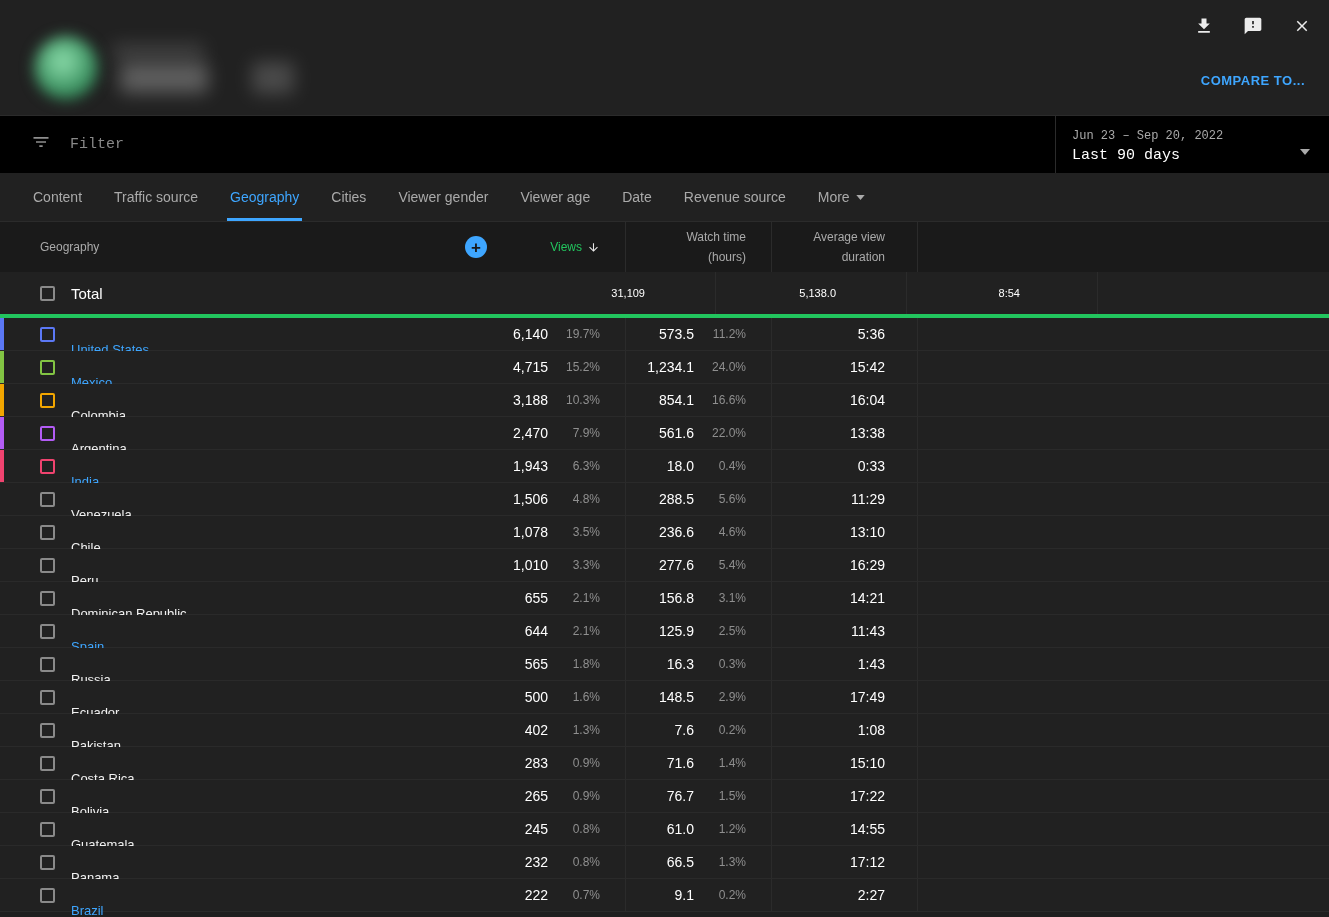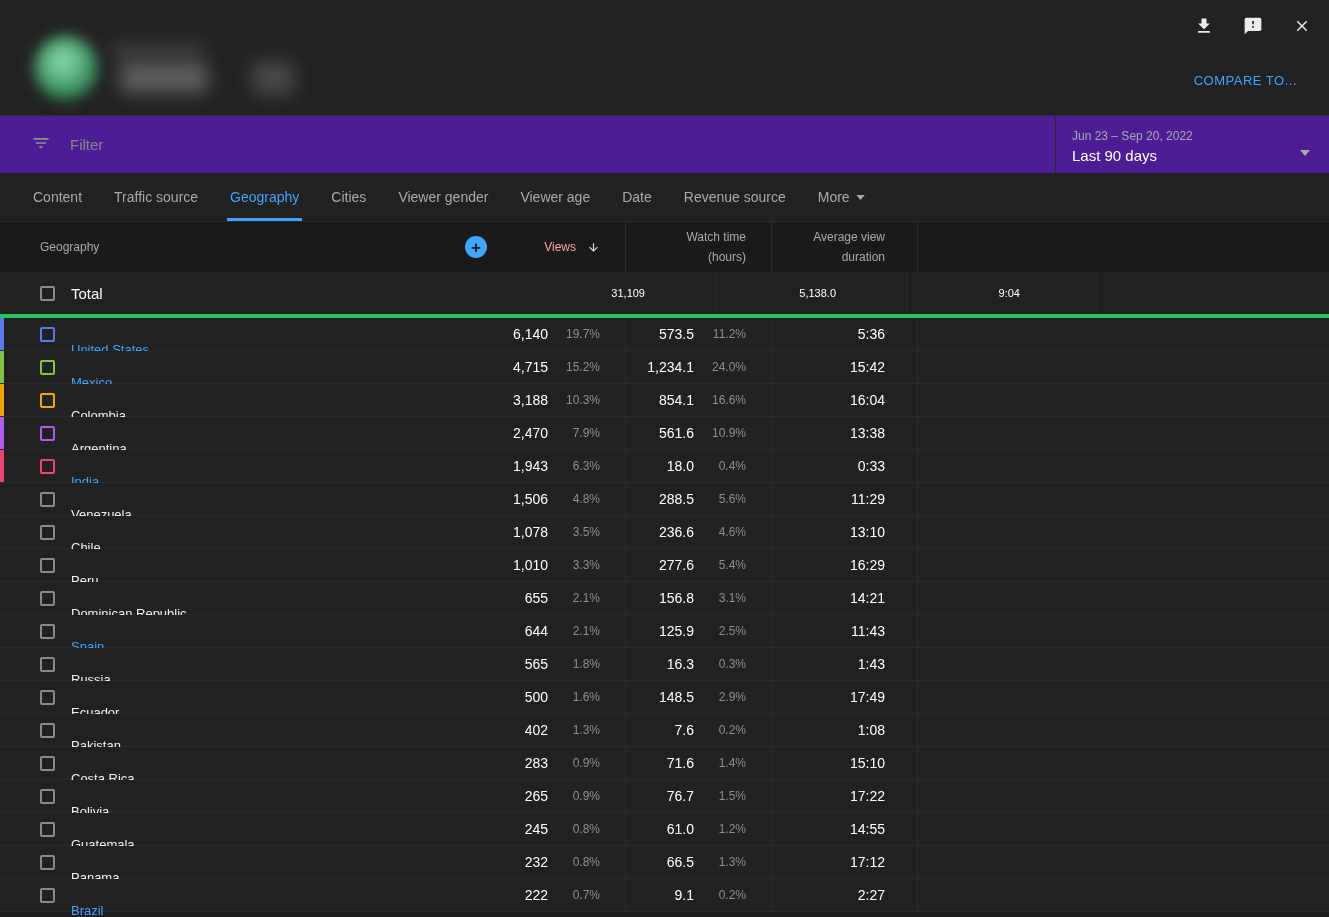--- a/index.html
+++ b/index.html
@@ -23,27 +23,27 @@
   .blur-blob { position:absolute; background:#a8a8a8; filter:blur(9px); border-radius:4px; }
   .blob-1 { left:112px; top:44px; width:92px; height:14px; opacity:.25; }
   .blob-2 { left:120px; top:63px; width:88px; height:30px; opacity:.45; }
   .blob-3 { left:252px; top:62px; width:42px; height:32px; opacity:.30; }
 
   .top-icons { position:absolute; top:15px; right:16px; display:flex; gap:27px; }
   .icon-btn { width:22px; height:22px; display:flex; align-items:center; justify-content:center; cursor:pointer; }
   .icon-btn svg { fill:#ececec; }
 
   .compare-btn {
-    position:absolute; right:32px; top:73px;
-    color:#3ea6ff; font-size:13px; font-weight:400; letter-spacing:.5px;
+    position:absolute; right:24px; top:73px;
+    color:#3ea6ff; font-size:13px; font-weight:700; letter-spacing:.5px;
     cursor:pointer;
   }
 
   
-  .filter-row { height:58px; border-top:1px solid #2b2b2b; display:flex; background:#4c1d95; }
+  .filter-row { height:58px; border-top:1px solid #2b2b2b; display:flex; background:#000000;font-family:Liberation Mono, monospace; }
   .filter-left { flex:1; display:flex; align-items:center; padding-left:31px; gap:19px; cursor:text; }
   .filter-left svg { fill:#8f8f8f; }
   .filter-placeholder { color:#888; font-size:15px; }
   .date-box { width:274px; border-left:1px solid #2b2b2b; position:relative; padding:13px 16px 0 16px; cursor:pointer; }
   .date-range { color:#aaa; font-size:12px; }
   .date-preset { color:#fff; font-size:15px; margin-top:4px; }
   .date-caret { position:absolute; right:19px; top:26px; }
   .caret-svg { fill:#aaa; }
 
   
@@ -54,21 +54,21 @@
 
   
   .col-name { width:475px; height:100%; display:flex; align-items:center; padding-left:40px; }
   .col-views { width:150px; height:100%; display:flex; align-items:center; justify-content:flex-end; padding-right:25px; }
   .col-watch { width:146px; height:100%; display:flex; align-items:center; justify-content:flex-end; padding-right:25px; border-left:1px solid #2b2b2b; }
   .col-duration { width:146px; height:100%; display:flex; align-items:center; justify-content:flex-end; padding-right:32px; border-left:1px solid #2b2b2b; }
   .col-rest { flex:1; height:100%; border-left:1px solid #2b2b2b; }
 
   .table-header { height:50px; background:#1a1a1a; display:flex; position:relative; }
   .th-label { color:#aaa; font-size:12px; }
-  .th-views-label { color:#fca5a5; font-size:12px; font-weight:500; display:flex; align-items:flex-end; gap:11px; }
+  .th-views-label { color:#22c55e; font-size:12px; font-weight:500; display:flex; align-items:flex-end; gap:5px; }
   .th-views-label svg { fill:#e8e8e8; }
   .th-wrap { width:88px; text-align:right; line-height:20px; }
   .add-btn {
     position:absolute; left:465px; top:14px; width:22px; height:22px; border-radius:50%;
     background:#3ea6ff; color:#1a1a1a; font-size:17px; font-weight:700;
     display:flex; align-items:center; justify-content:center; cursor:pointer; line-height:1;
   }
 
   .checkbox {
     width:15px; height:15px; border:2px solid #8a8a8a; border-radius:2px;
@@ -180,21 +180,21 @@
     <span class="checkbox"></span>
     <span class="total-label">Total</span>
   </div>
   <div class="col-views">
       <span class="total-num">31,109</span>
     </div>
   <div class="col-watch">
       <span class="total-num">5,138.0</span>
     </div>
   <div class="col-duration">
-      <span class="total-num">9:04</span>
+      <span class="total-num">8:54</span>
     </div>
   <div class="col-rest"></div>
 </div>
 
 <div id="rows-container">
   <div class="row">
     <span class="marker" style="background: rgb(91, 120, 245);"></span>
     <div class="col-name">
       <span class="checkbox" style="border-color: rgb(91, 120, 245);"></span>
       <span class="country link">United States</span>
@@ -258,21 +258,21 @@
     <div class="col-name">
       <span class="checkbox" style="border-color: rgb(179, 92, 245);"></span>
       <span class="country">Argentina</span>
     </div>
     <div class="col-views">
       <span class="num">2,470</span>
       <span class="pct">7.9%</span>
     </div>
     <div class="col-watch">
       <span class="num">561.6</span>
-      <span class="pct">10.9%</span>
+      <span class="pct">22.0%</span>
     </div>
     <div class="col-duration">
       <span class="num">13:38</span>
     </div>
     <div class="col-rest"></div>
   </div>
 
   <div class="row">
     <span class="marker" style="background: rgb(240, 67, 111);"></span>
     <div class="col-name">

